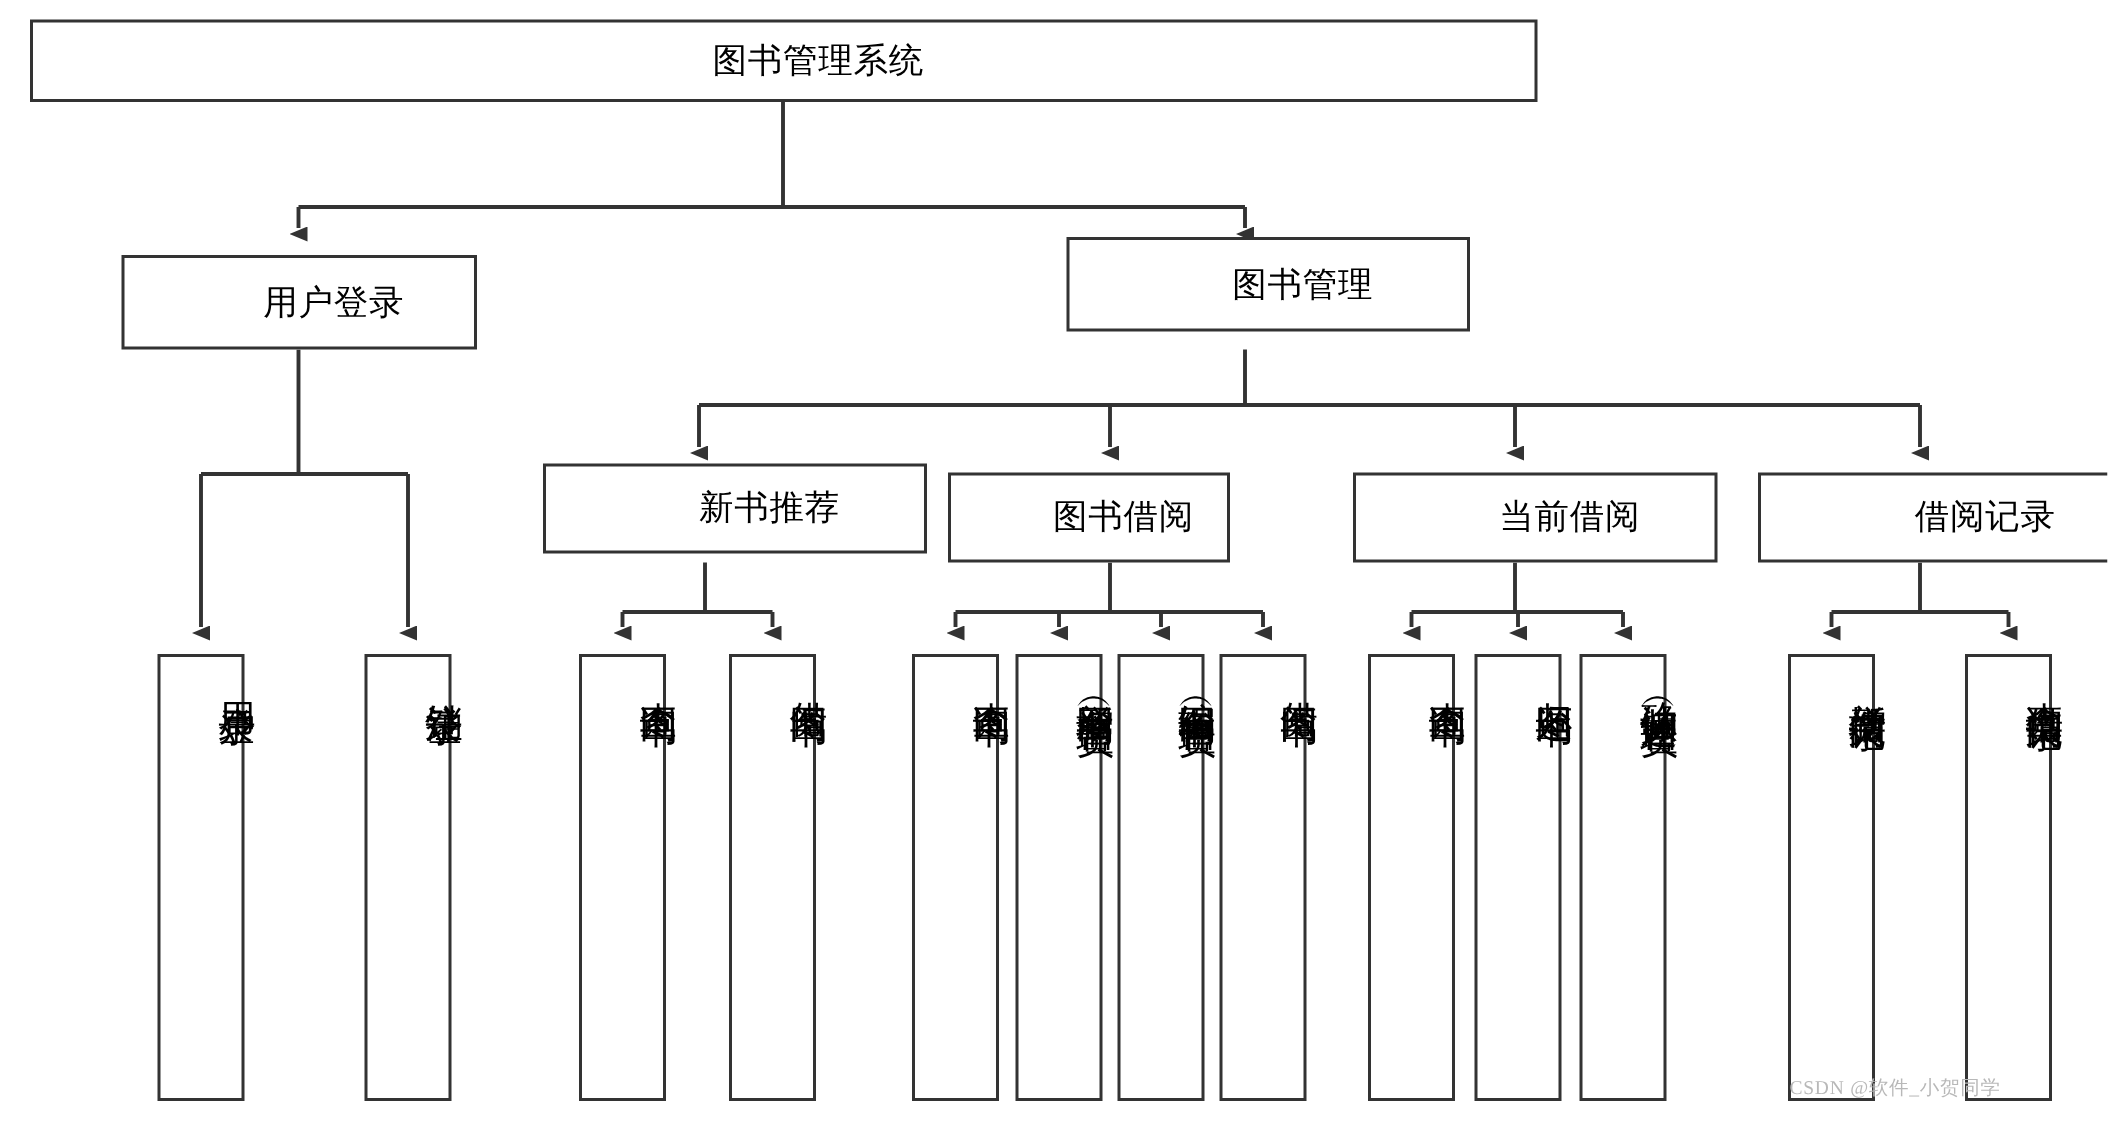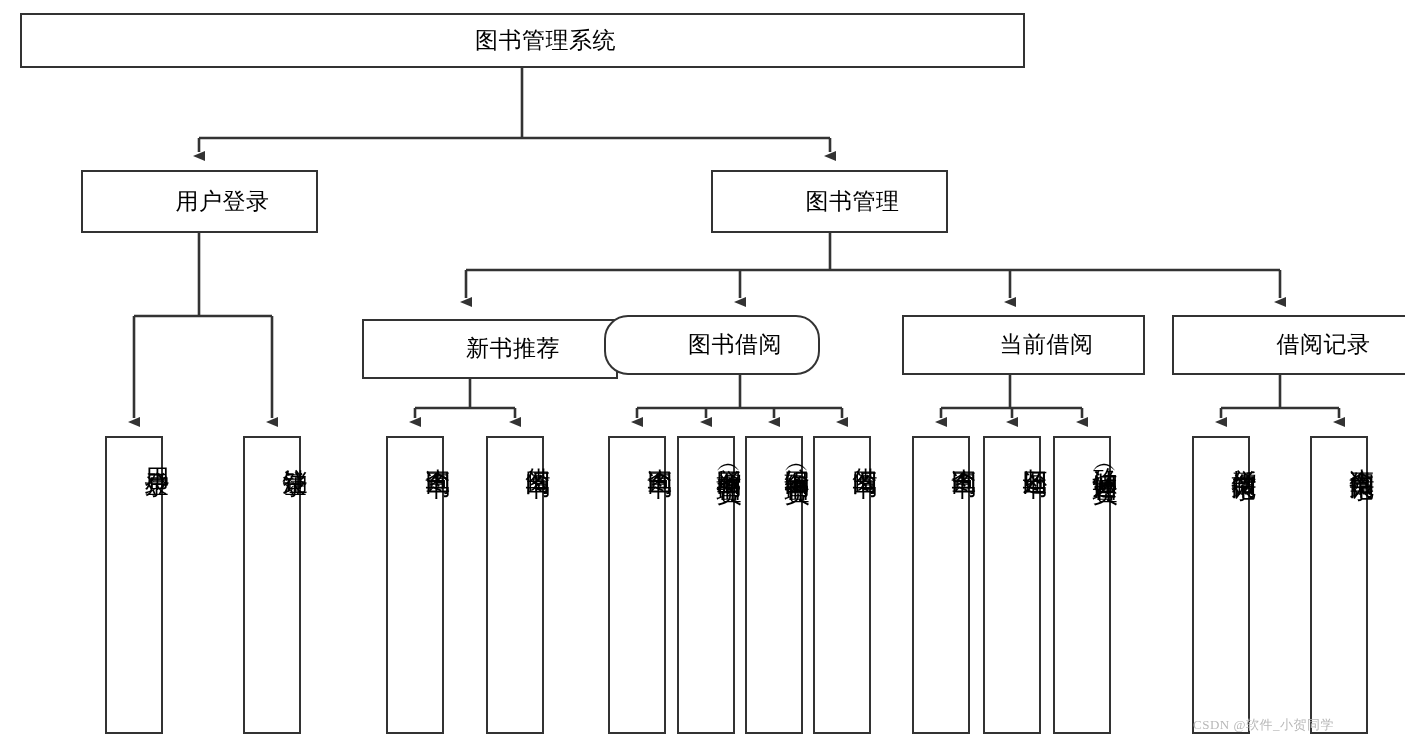--- a/index.html
+++ b/index.html
@@ -120,28 +120,28 @@
     </g>
   </svg>
 
   <div class="node h" style="left:20px; top:13px; width:1005px; height:55px;">
     <span class="label">图书管理系统</span>
   </div>
 
   <div class="node h" style="left:81px; top:170px; width:237px; height:63px;">
     <span class="label">用户登录</span>
   </div>
-  <div class="node h" style="left:711px; top:170px; width:237px; height:63px;">
+  <div class="node h" style="left:711px; top:158px; width:269px; height:63px;">
     <span class="label">图书管理</span>
   </div>
 
-  <div class="node h" style="left:362px; top:319px; width:256px; height:60px;">
+  <div class="node h" style="left:362px; top:309px; width:256px; height:60px;">
     <span class="label">新书推荐</span>
   </div>
-  <div class="node h" style="left:604px; top:315px; width:216px; height:60px;border-radius:24px;">
+  <div class="node h" style="left:632px; top:315px; width:188px; height:60px;">
     <span class="label">图书借阅</span>
   </div>
   <div class="node h" style="left:902px; top:315px; width:243px; height:60px;">
     <span class="label">当前借阅</span>
   </div>
   <div class="node h" style="left:1172px; top:315px; width:257px; height:60px;">
     <span class="label">借阅记录</span>
   </div>
 
   <div class="node v" style="left:105px; top:436px; width:58px; height:298px;">

